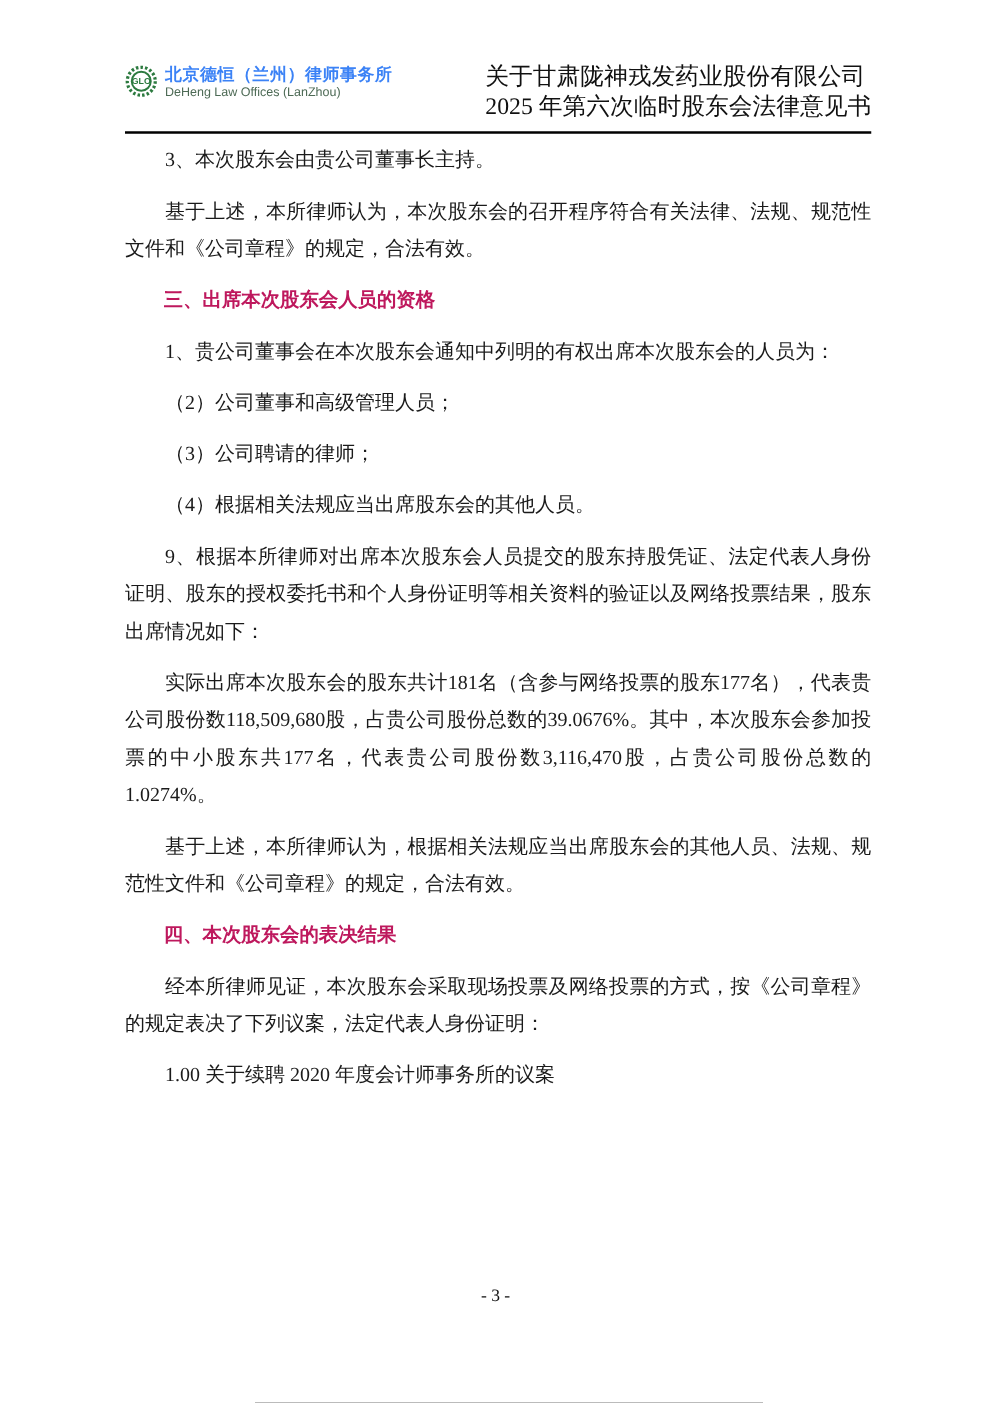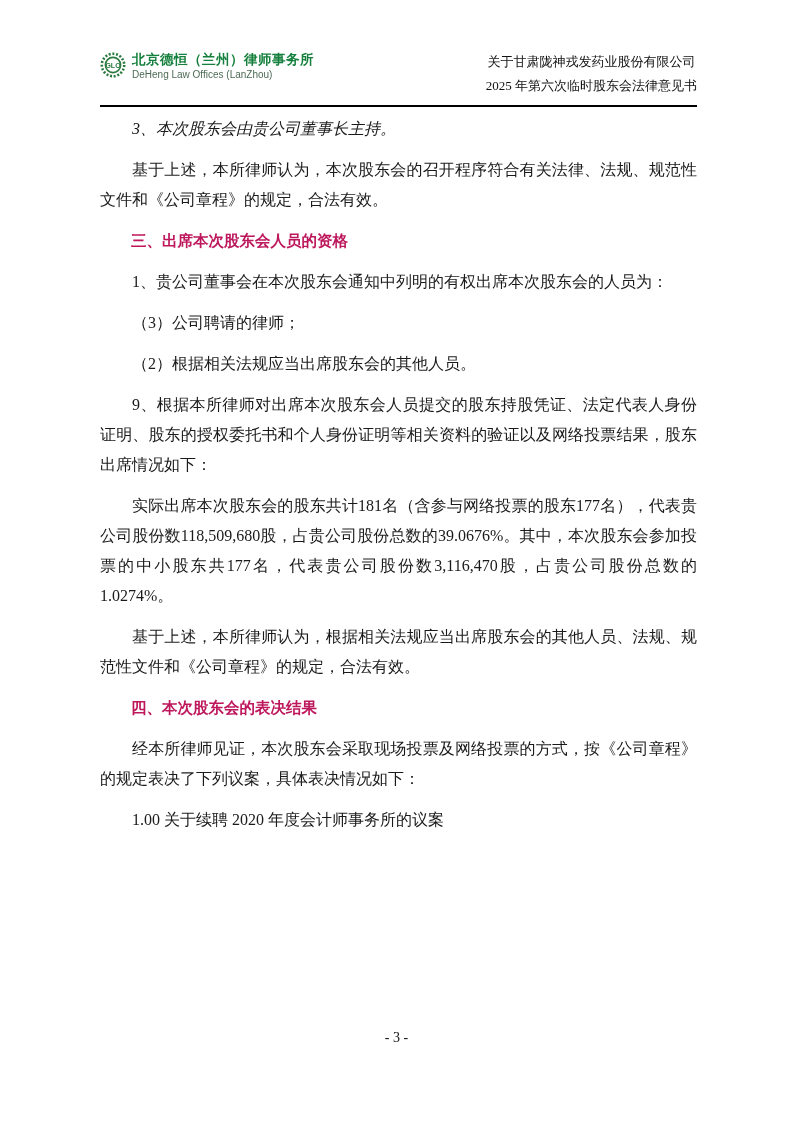--- a/index.html
+++ b/index.html
@@ -29,32 +29,32 @@
     align-items: flex-start;
     gap: 6px;
   }
   .logo { display: block; width: 26px; height: 26px; }
   .firm-names { display: flex; flex-direction: column; }
   .firm-cn {
     font-family: "Liberation Sans", "DejaVu Sans", sans-serif;
     font-weight: bold;
     font-size: 13.5px;
     line-height: 16px;
-    color: #15803d;
+    color: #3b82f6;
     letter-spacing: 0.5px;
   }
   .firm-en {
     font-family: "Liberation Sans", "DejaVu Sans", sans-serif;
     font-size: 10px;
     line-height: 13px;
     color: #4d6a55;
   }
   .doc-ref {
-    text-align: center;
-    font-size: 13px;
+    text-align: left;
+    font-size: 19px;
     line-height: 24px;
     color: #111;
     margin-top: -2px;
   }
   .header-rule {
     position: absolute;
     top: 105px;
     left: 100px;
     right: 96px;
     border-top: 2px solid #000;
@@ -63,21 +63,21 @@
   .doc-body {
     position: absolute;
     top: 114px;
     left: 100px;
     right: 96px;
     font-size: 16px;
     line-height: 30px;
     text-align: justify;
   }
   .doc-body p { margin: 11px 0 0; text-indent: 2em; }
-  .doc-body p:first-child { margin-top: 0; font-style: italic; }
+  .doc-body p:first-child { margin-top: 0; }
   .doc-body p.heading {
     font-family: "Liberation Sans", "DejaVu Sans", sans-serif;
     font-weight: bold;
     font-size: 15.5px;
     color: #be185d;
   }
   
   .doc-footer {
     position: absolute;
     top: 1030px;
@@ -113,25 +113,26 @@
     </div>
   </header>
 
   <div class="header-rule"></div>
 
   <main class="doc-body" id="doc-body">
       <p class="para">3、本次股东会由贵公司董事长主持。</p>
       <p class="para">基于上述，本所律师认为，本次股东会的召开程序符合有关法律、法规、规范性文件和《公司章程》的规定，合法有效。</p>
       <p class="heading">三、出席本次股东会人员的资格</p>
       <p class="para">1、贵公司董事会在本次股东会通知中列明的有权出席本次股东会的人员为：</p>
+      <p class="para">（2）公司董事和高级管理人员；</p>
       <p class="para">（3）公司聘请的律师；</p>
-      <p class="para">（2）根据相关法规应当出席股东会的其他人员。</p>
+      <p class="para">（4）根据相关法规应当出席股东会的其他人员。</p>
       <p class="para">9、根据本所律师对出席本次股东会人员提交的股东持股凭证、法定代表人身份证明、股东的授权委托书和个人身份证明等相关资料的验证以及网络投票结果，股东出席情况如下：</p>
       <p class="para">实际出席本次股东会的股东共计181名（含参与网络投票的股东177名），代表贵公司股份数118,509,680股，占贵公司股份总数的39.0676%。其中，本次股东会参加投票的中小股东共177名，代表贵公司股份数3,116,470股，占贵公司股份总数的1.0274%。</p>
       <p class="para">基于上述，本所律师认为，根据相关法规应当出席股东会的其他人员、法规、规范性文件和《公司章程》的规定，合法有效。</p>
       <p class="heading">四、本次股东会的表决结果</p>
-      <p class="para">经本所律师见证，本次股东会采取现场投票及网络投票的方式，按《公司章程》的规定表决了下列议案，具体表决情况如下：</p>
+      <p class="para">经本所律师见证，本次股东会采取现场投票及网络投票的方式，按《公司章程》的规定表决了下列议案，法定代表人身份证明：</p>
       <p class="para">1.00 关于续聘 2020 年度会计师事务所的议案</p>
     </main>
 
   <footer class="doc-footer">- 3 -</footer>
 
 </div>
 
 </body></html>

